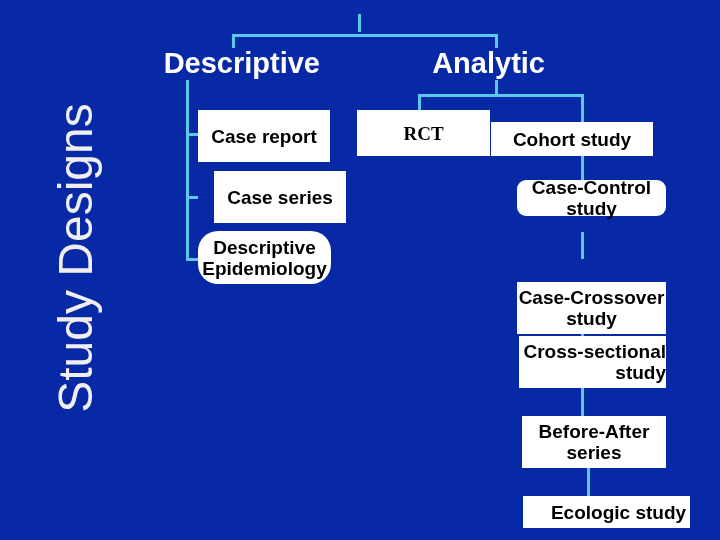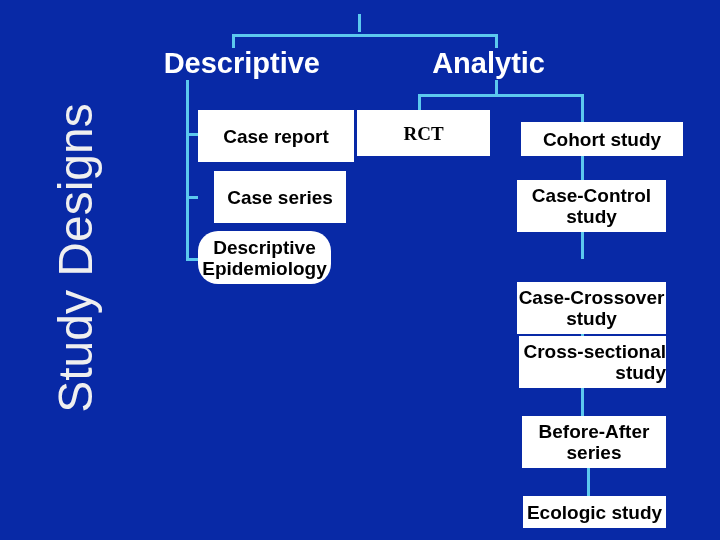--- a/index.html
+++ b/index.html
@@ -41,32 +41,32 @@
     font-size:19px;
     font-weight:bold;
     line-height:21px;
     text-align:center;
     display:flex;
     align-items:center;
     justify-content:center;
     z-index:2;
   }
   
-  #box-case-report    {left:198px;top:110px;width:156px;height:52px;}
+  #box-case-report    {left:198px;top:110px;width:132px;height:52px;}
   #box-case-series    {left:198px;top:171px;width:132px;height:52px;margin-left:16px;}
   #box-desc-epi       {left:198px;top:231px;width:133px;height:53px;border-radius:20px;}
   
   #box-rct            {left:357px;top:110px;width:133px;height:46px;font-family:Liberation Serif, serif;}
   
-  #box-cohort         {left:521px;top:122px;width:162px;height:34px;}
-  #box-case-control   {left:517px;top:180px;width:149px;height:52px;}
+  #box-cohort         {left:491px;top:122px;width:162px;height:34px;}
+  #box-case-control   {left:517px;top:180px;width:149px;height:36px;border-radius:9px;}
   #box-case-crossover {left:517px;top:258px;width:149px;height:52px;margin-top:24px;}
   #box-cross-sectional{left:519px;top:336px;width:147px;height:52px;text-align:right;}
   #box-before-after   {left:522px;top:416px;width:144px;height:52px;}
-  #box-ecologic       {left:523px;top:496px;width:143px;height:32px;}
+  #box-ecologic       {left:523px;top:496px;width:143px;height:32px;padding-left:24px;}
 
   
   #ln-top-stub        {left:358px;top:14px;width:3px;height:18px;}
   #ln-top-horizontal  {left:232px;top:34px;width:266px;height:3px;}
   #ln-top-left-drop   {left:232px;top:34px;width:3px;height:14px;}
   #ln-top-right-drop  {left:495px;top:34px;width:3px;height:14px;}
   #ln-desc-trunk      {left:186px;top:80px;width:3px;height:181px;}
   #ln-desc-stub-1     {left:186px;top:133px;width:12px;height:3px;}
   #ln-desc-stub-2     {left:186px;top:196px;width:12px;height:3px;}
   #ln-desc-stub-3     {left:186px;top:258px;width:12px;height:3px;}

